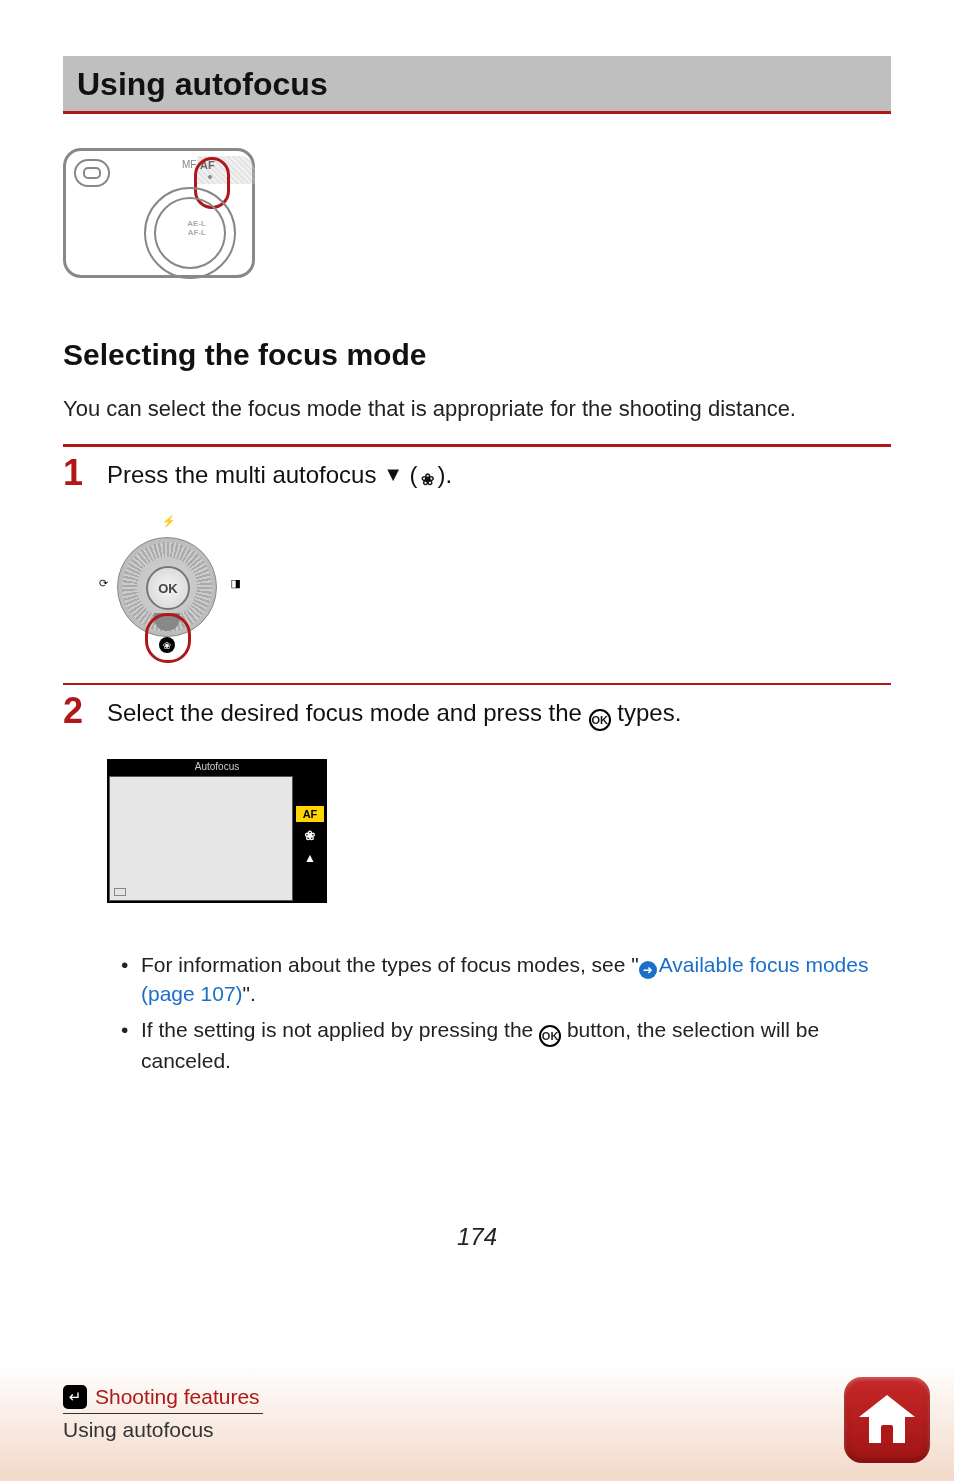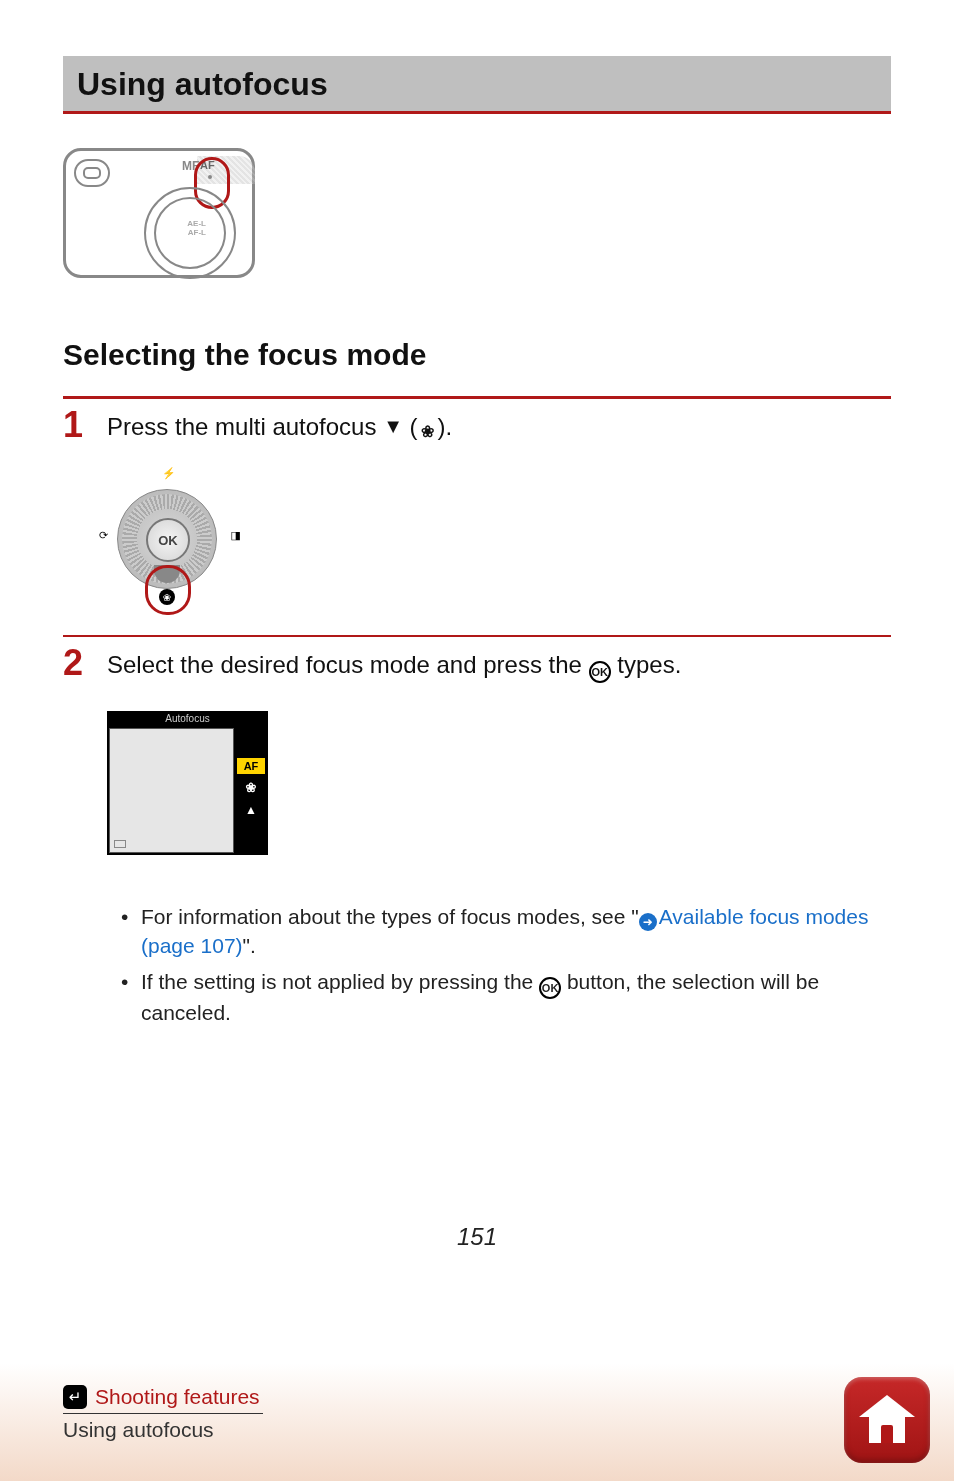--- a/index.html
+++ b/index.html
@@ -57,21 +57,21 @@
     width: 18px; height: 12px; border: 2px solid #888; border-radius: 5px;
   }
   .sel-af-circle {
     position:absolute;
     top: 6px; left: 128px;
     width: 36px; height: 52px;
     border: 3px solid #b01818;
     border-radius: 18px;
   }
   .sel-af-txt { position:absolute; top:8px; left:134px; font-size:11px; font-weight:bold; color:#666;}
-  .sel-mf-txt { position:absolute; top:8px; left:116px; font-size:12px; font-weight:bold; color:#888;}
+  .sel-mf-txt { position:absolute; top:8px; left:116px; font-size:10px; font-weight:normal; color:#888;}
   .sel-line-group {
     position:absolute; top:36px; left:78px; width:92px; height:92px;
     border:2px solid #888; border-radius:50%;
   }
   .sel-line-group2 {
     position:absolute; top:46px; left:88px; width:72px; height:72px;
     border:2px solid #888; border-radius:50%;
   }
   .sel-ael { position:absolute; top:68px; left:116px; width:24px; font-size:8px; line-height:9px; color:#aaa; text-align:right; font-weight:bold;}
   .sel-hex { position:absolute; top:5px; right:-3px; width:58px; height:28px; background: repeating-linear-gradient(45deg,#bbb,#bbb 2px,#ddd 2px,#ddd 4px); opacity:0.4; border-top-right-radius:16px;}
@@ -206,21 +206,21 @@
     border-radius: 50%;
     display:flex; align-items:center; justify-content:center;
     color:#fff; font-size:10px;
   }
   .step2-divider {
     border-top: 2px solid #b01818;
     margin: 6px 0 8px 0;
   }
   .screen-preview {
     margin: 28px 0 48px 44px;
-    width: 161px;
+    width: 220px;
     height: 144px;
     background: #000;
     display: flex;
     flex-direction: column;
   }
   .screen-title {
     color: #ccc;
     font-size: 10px;
     text-align: center;
     padding: 2px 0;
@@ -390,20 +390,21 @@
     <div class="sel-dot"></div>
     <div class="sel-af-circle"></div>
     <div class="sel-line-group"></div>
     <div class="sel-line-group2"></div>
     <div class="sel-ael">
       <span>AE-L</span><br><span>AF-L</span>
     </div>
   </div>
 
   <h2 class="subheading">Selecting the focus mode</h2>
+  <p class="subdesc">You can select the focus mode that is appropriate for the shooting distance.</p>
 
   <div class="step-divider-top"></div>
   <div class="step-row">
     <div class="step-num">1</div>
     <div class="step-text">
       <span>Press the multi autofocus </span><span class="down-tri">▼</span><span> (</span><span class="macro-icon">❀</span><span>).</span>
     </div>
   </div>
 
   <div class="multi-selector-figure">
@@ -450,21 +451,21 @@
     </div>
     <div class="bullet-row">
       <div class="bullet-dot">•</div>
       <div>
         <span>If the setting is not applied by pressing the </span><span class="ok-circle">OK</span><span> button, the selection will be canceled.</span>
       </div>
     </div>
   </div>
 </div>
 
-<div class="page-number">151</div>
+<div class="page-number">174</div>
 
 <div class="footer">
   <div class="breadcrumb-top">
     <span class="bc-icon">↵</span>
     <span>Shooting features</span>
   </div>
   <div class="breadcrumb-bottom">Using autofocus</div>
   <div class="home-button">
     <div class="home-shape">
       <div class="home-roof"></div>

